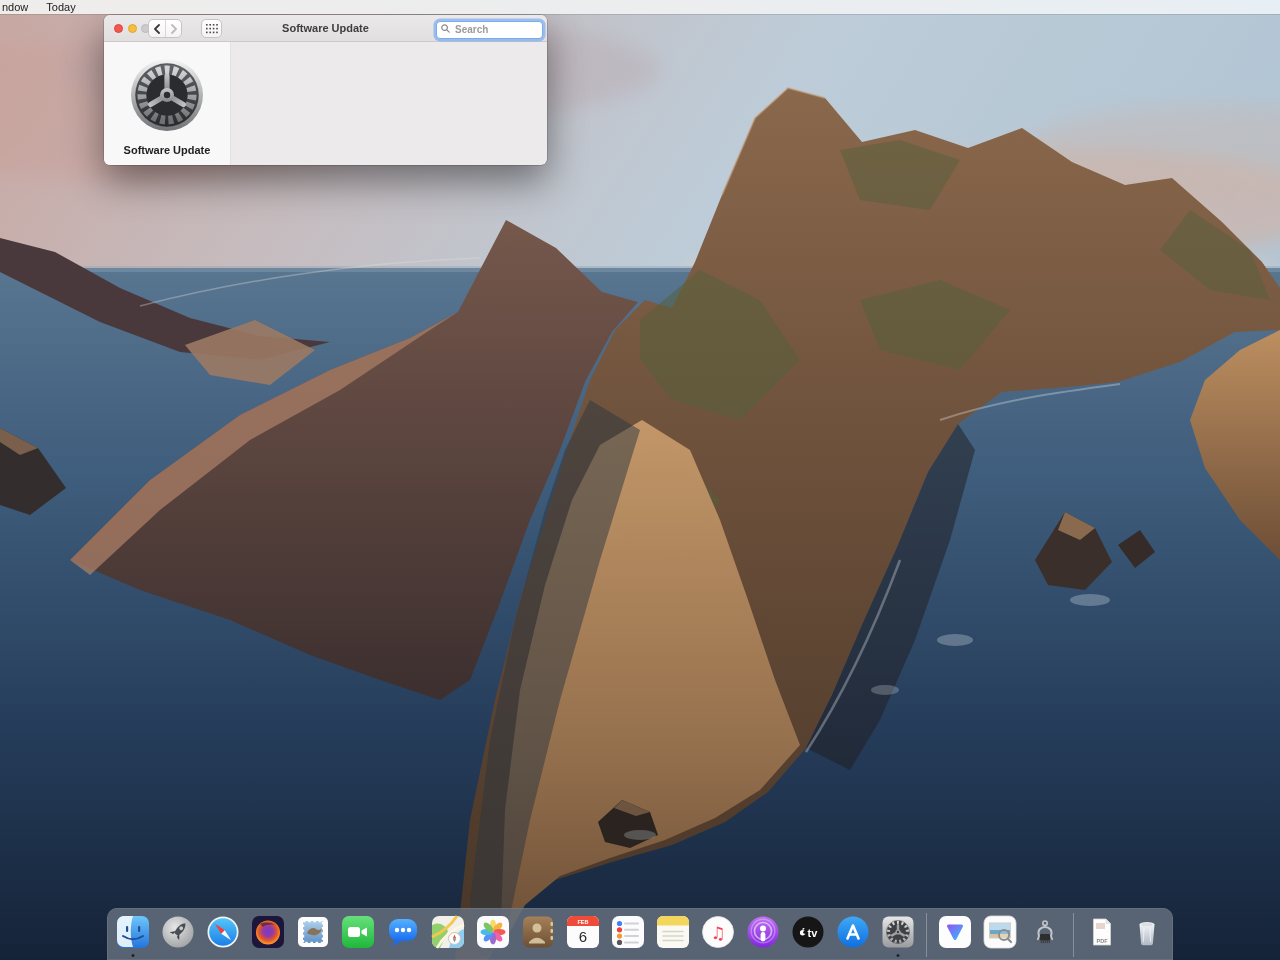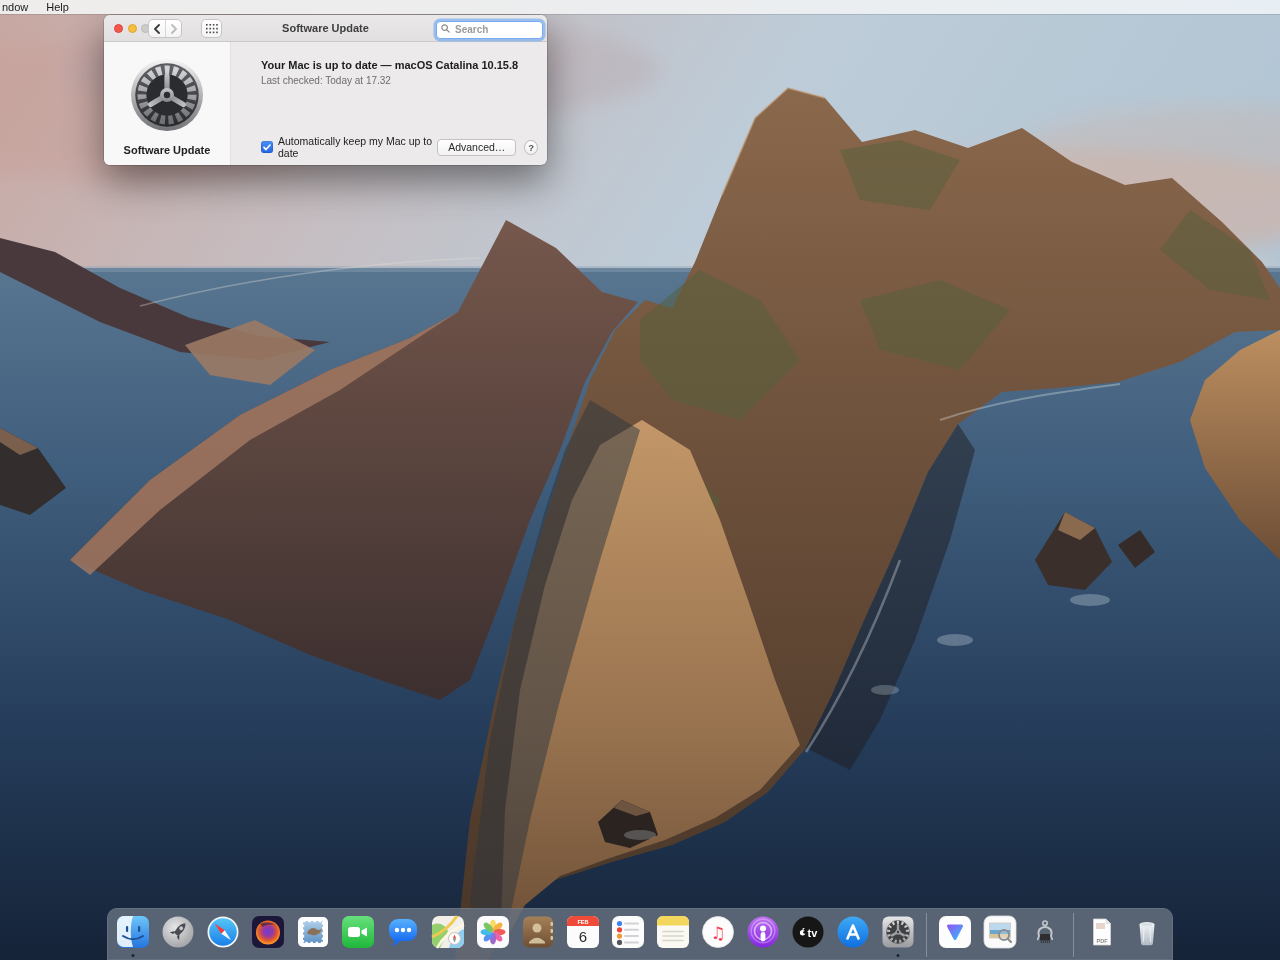--- a/index.html
+++ b/index.html
@@ -178,21 +178,21 @@
     <g fill="#dce6ec">
       <ellipse cx="955" cy="640" rx="18" ry="6" opacity=".3"></ellipse>
       <ellipse cx="885" cy="690" rx="14" ry="5" opacity=".25"></ellipse>
       <ellipse cx="640" cy="835" rx="16" ry="5" opacity=".25"></ellipse>
       <ellipse cx="1090" cy="600" rx="20" ry="6" opacity=".3"></ellipse>
     </g>
   </svg>
 
   <div class="menubar">
     <span class="mitem">ndow</span>
-    <span class="mitem">Help</span>
+    <span class="mitem">Today</span>
   </div>
 
   <div class="window">
     <div class="titlebar">
       <span class="tl tl-close"></span>
       <span class="tl tl-min"></span>
       <span class="tl tl-zoom"></span>
 
       <div class="navseg">
         <div class="navbtn">
@@ -266,34 +266,20 @@
           <rect x="34.4" y="15.5" width="5.2" height="19" rx="2.6" fill="url(#gw-sp)" transform="rotate(120 37 37)"></rect>
           <rect x="34.4" y="15.5" width="5.2" height="19" rx="2.6" fill="url(#gw-sp)" transform="rotate(240 37 37)"></rect>
         </g>
         <circle cx="37" cy="37" r="7" fill="url(#gw-sp)"></circle>
         <circle cx="37" cy="37" r="3.2" fill="#2b2c2f"></circle>
         <circle cx="37" cy="37" r="31.5" fill="none" stroke="rgba(0,0,0,.35)" stroke-width=".8"></circle>
       </svg>
       <div class="sblabel">Software Update</div>
     </div>
 
-    <div class="main">
-      <div class="status-title">Your Mac is up to date — macOS Catalina 10.15.8</div>
-      <div class="last-checked">Last checked: Today at 17.32</div>
-      <div class="bottomrow">
-        <span class="checkbox">
-          <svg width="8" height="7" viewBox="0 0 8 7">
-            <polyline points="1,3.4 3,5.6 7,1" fill="none" stroke="#fff" stroke-width="1.6" stroke-linecap="round" stroke-linejoin="round"></polyline>
-          </svg>
-        </span>
-        <span class="cblabel">Automatically keep my Mac up to date</span>
-        <div class="advbtn">Advanced…</div>
-        <div class="helpbtn">?</div>
-      </div>
-    </div>
   </div>
 
   <div class="dock">
 
     <div class="ditem">
       <svg viewBox="0 0 34 34">
         <defs>
             <linearGradient id="fin-g" x1="0" y1="0" x2="0" y2="1">
           <stop offset="0" stop-color="#6fc6f9"></stop>
               <stop offset="1" stop-color="#2474dd"></stop>

